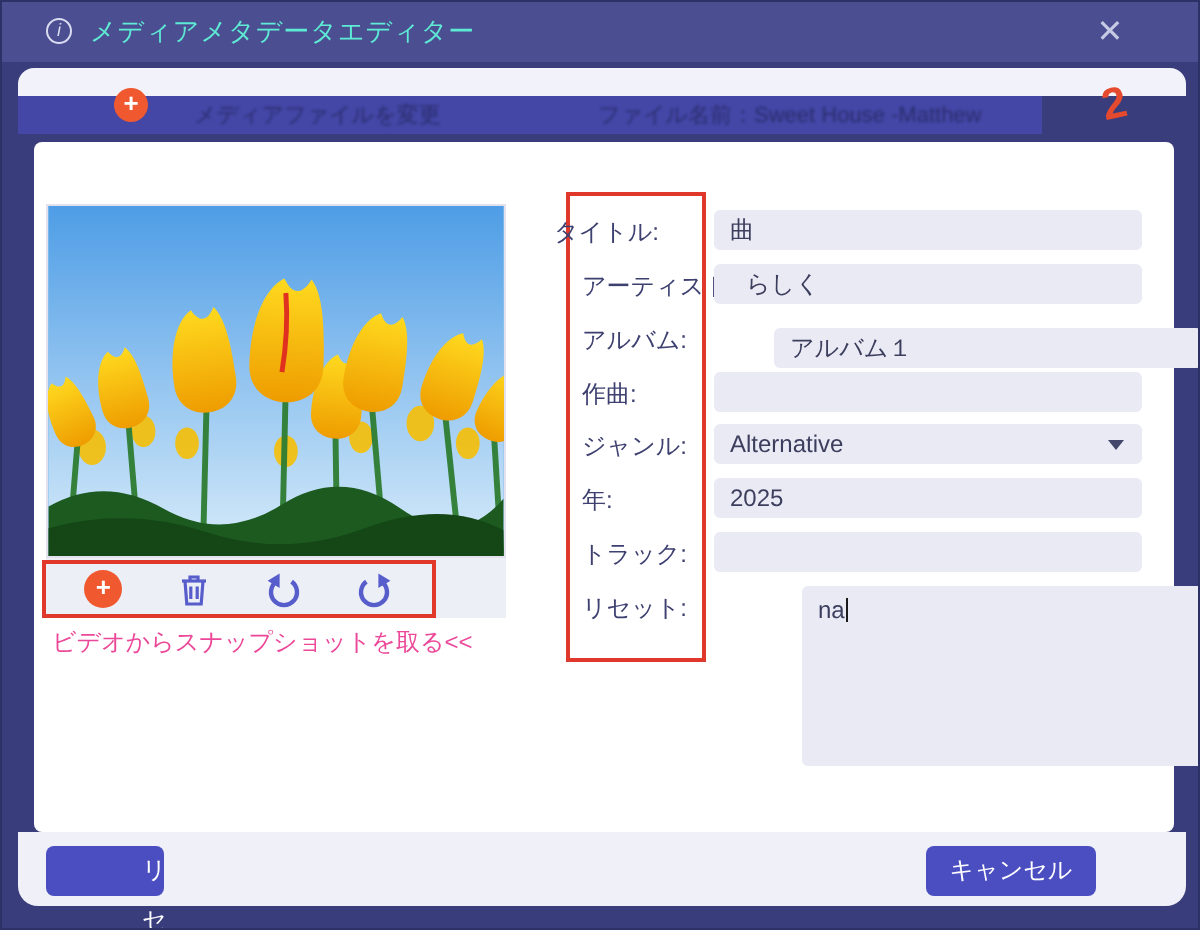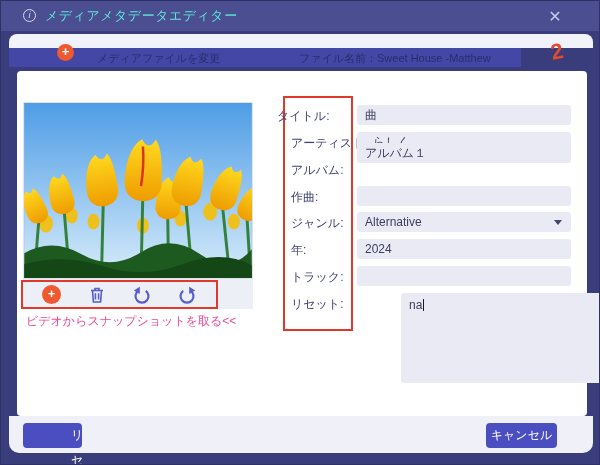--- a/index.html
+++ b/index.html
@@ -148,31 +148,31 @@
     <div class="abs f-label" style="left:274px;top:64px;">アーティスト:</div>
     <div class="abs f-label" style="left:274px;top:91px;">アルバム:</div>
     <div class="abs f-label" style="left:274px;top:118px;">作曲:</div>
     <div class="abs f-label" style="left:274px;top:144px;">ジャンル:</div>
     <div class="abs f-label" style="left:274px;top:171px;">年:</div>
     <div class="abs f-label" style="left:274px;top:198px;">トラック:</div>
     <div class="abs f-label" style="left:274px;top:225px;">リセット:</div>
 
     <div class="abs f-field" style="top:34px;">曲</div>
     <div class="abs f-field" style="top:61px;padding-left:16px;">らしく</div>
-    <div class="abs f-field" style="top:72px;">アルバム１</div>
+    <div class="abs f-field" style="top:93px;margin-left:30px;">アルバム１</div>
     <div class="abs f-field" style="top:115px;"></div>
     <div class="abs f-field" style="top:141px;">
       <span>Alternative</span>
       <span class="caret-down"></span>
     </div>
-    <div class="abs f-field" style="top:168px;">2024</div>
+    <div class="abs f-field" style="top:168px;">2025</div>
     <div class="abs f-field" style="top:195px;"></div>
     <div class="abs f-field f-area" style="top:222px;margin-left:44px;">
       <span>na</span><span class="cursor-bar"></span>
     </div>
   </div>
 
   <div class="abs footer">
     <button class="btn" style="left:14px;width:59px;padding-left:48px;">リセット</button>
-    <button class="btn" style="left:477px;width:71px;">キャンセル</button>
+    <button class="btn" style="left:454px;width:85px;">キャンセル</button>
   </div>
 
 </div>
 
 </body></html>

